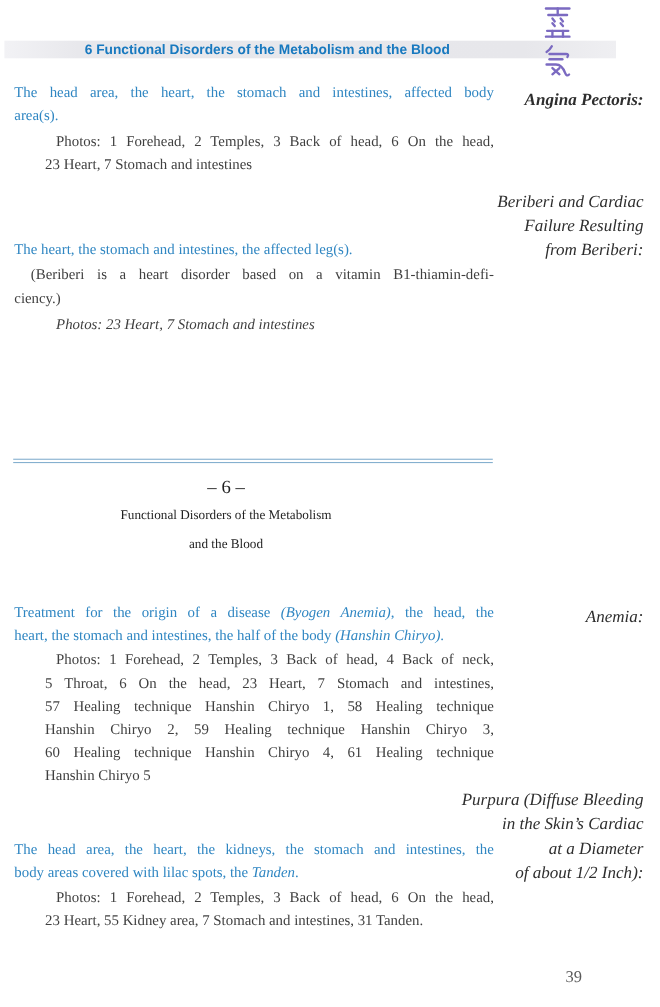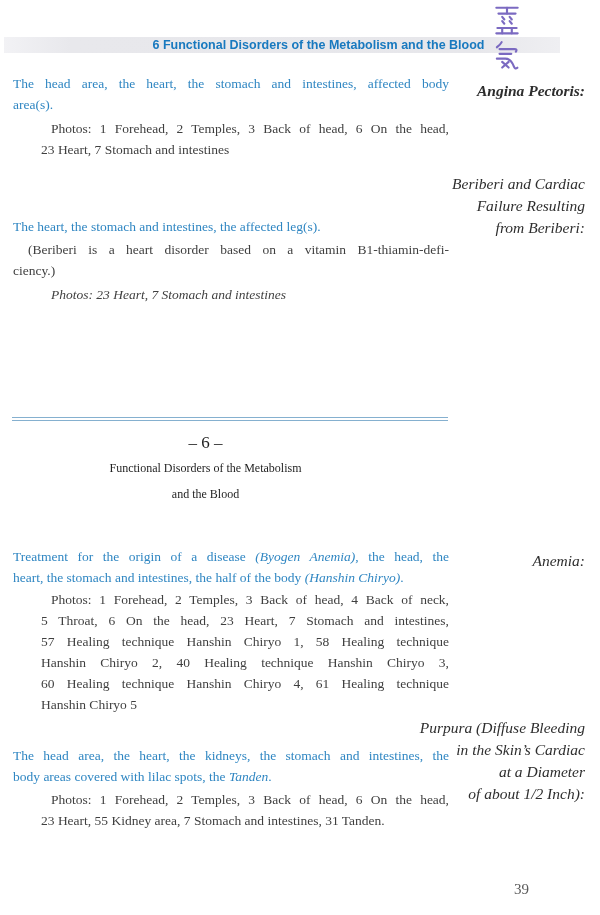--- a/index.html
+++ b/index.html
@@ -18,21 +18,20 @@
     background:#ffffff;
     font-family:"Liberation Serif","DejaVu Serif",serif;
     color:var(--ink);
     overflow:hidden;
   }
   
   .header-bar{
     position:absolute;left:4px;top:37px;width:556px;height:16px;
     background:linear-gradient(90deg,#f2f2f5 0%,#e8e8ec 12%,#e7e7eb 85%,#efeff2 100%);
     z-index:1;
-    text-align:center;
   }
   .header-title{
     display:block;height:16px;line-height:16px;padding-left:73px;
     font-family:"Liberation Sans","DejaVu Sans",sans-serif;
     font-weight:bold;font-size:12.5px;color:var(--header-blue);
     white-space:nowrap;
   }
   
   .kanji-col{
     position:absolute;left:492px;top:4px;width:30px;
@@ -63,21 +62,21 @@
   .rh2{top:173px;}
   .rh3{top:550px;}
   .rh4{top:717px;}
   .e1{top:73px;}
   .e1 .photos{margin-top:3px;}
   .e2{top:216px;}
   .e2 .note{margin-top:2px;}
   .e2 .photos{margin-top:3px;font-style:italic;}
   .e3{top:546px;}
   .e3 .photos{margin-top:1px;}
-  .e4{top:745px;}
+  .e4{top:761px;}
   .e4 .photos{margin-top:2px;}
   
   .divider{
     position:absolute;left:12px;top:417px;width:436px;height:4px;
     border-top:1.5px solid var(--rule);
     border-bottom:1.5px solid var(--rule);
   }
   .section-heading{
     position:absolute;left:13px;top:431px;width:385px;
     text-align:center;color:#1f1f1f;
@@ -171,21 +170,21 @@
     </div>
   <div class="entry e3">
     <div class="lead jpara">
         <span class="ln ln-first"><span>Treatment for the origin of a disease </span><span style="font-style: italic;">(Byogen Anemia)</span><span>, the head, the</span></span>
         <span class="ln ln-last"><span>heart, the stomach and intestines, the half of the body </span><span style="font-style: italic;">(Hanshin Chiryo)</span><span>.</span></span>
       </div>
     <div class="photos jpara">
         <span class="ln ln-first"><span>Photos: 1 Forehead, 2 Temples, 3 Back of head, 4 Back of neck,</span></span>
         <span class="ln"><span>5 Throat, 6 On the head, 23 Heart, 7 Stomach and intestines,</span></span>
         <span class="ln"><span>57 Healing technique Hanshin Chiryo 1, 58 Healing technique</span></span>
-        <span class="ln"><span>Hanshin Chiryo 2, 40 Healing technique Hanshin Chiryo 3,</span></span>
+        <span class="ln"><span>Hanshin Chiryo 2, 59 Healing technique Hanshin Chiryo 3,</span></span>
         <span class="ln"><span>60 Healing technique Hanshin Chiryo 4, 61 Healing technique</span></span>
         <span class="ln ln-last"><span>Hanshin Chiryo 5</span></span>
       </div>
   </div>
 
   <div class="rh rh4">
       <span class="ln ln-first"><span>Purpura (Diffuse Bleeding</span></span>
       <span class="ln"><span>in the Skin’s Cardiac</span></span>
       <span class="ln"><span>at a Diameter</span></span>
       <span class="ln ln-last"><span>of about 1/2 Inch):</span></span>

